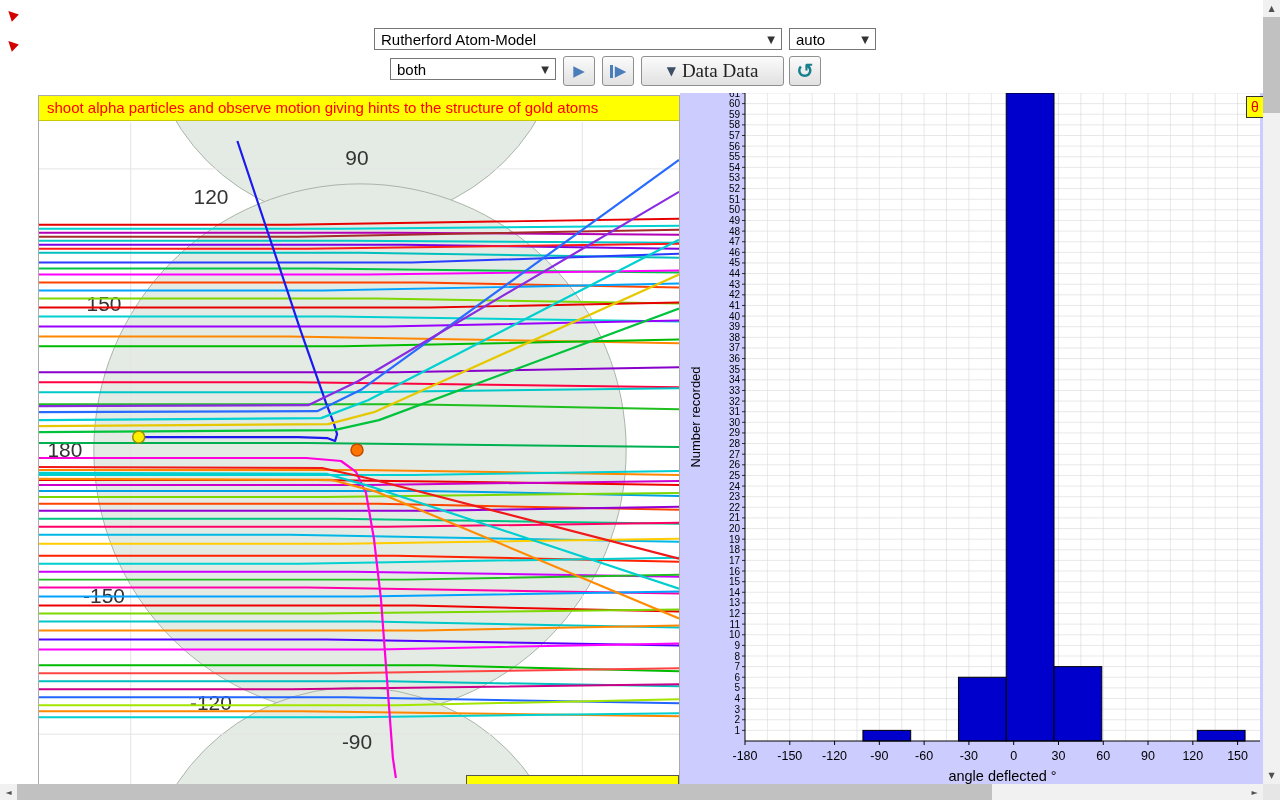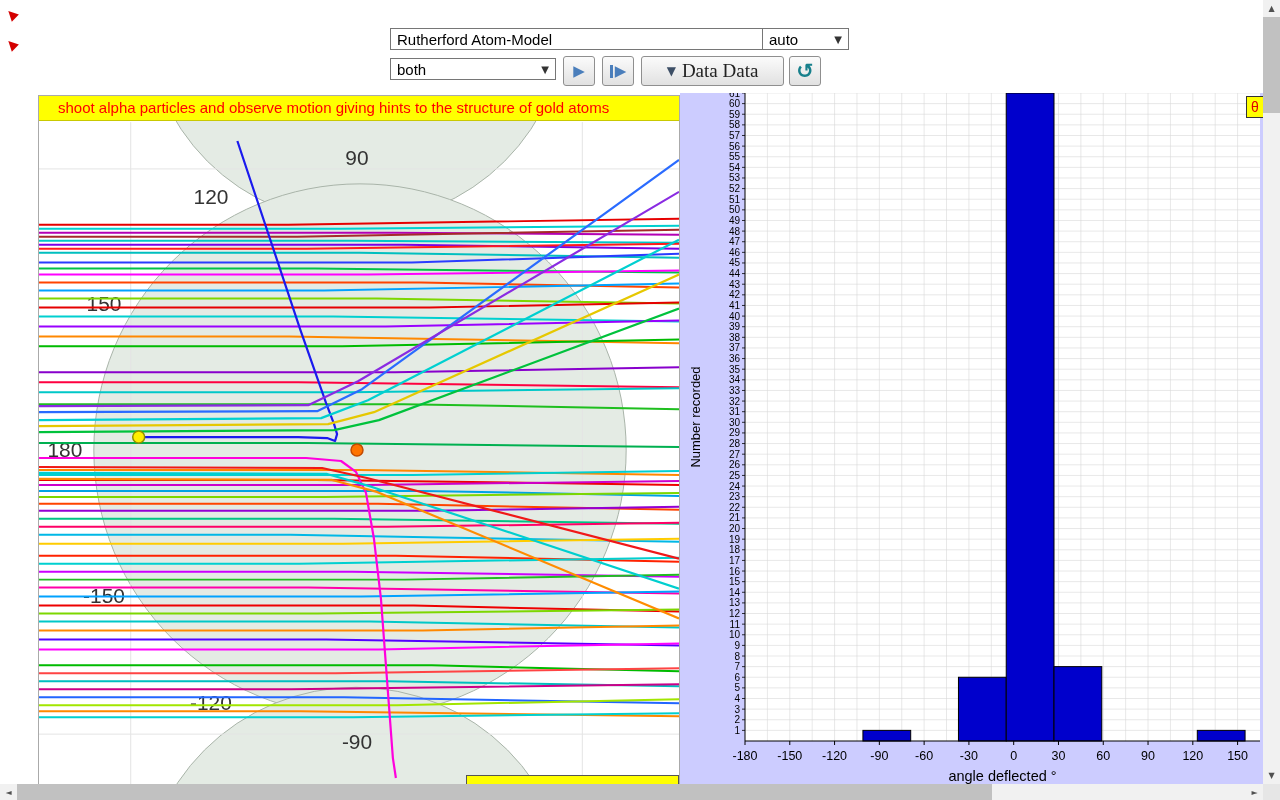--- a/index.html
+++ b/index.html
@@ -10,41 +10,41 @@
   .red-mark{position:absolute;color:#d40000;font-size:13px;
             font-family:"DejaVu Sans",sans-serif;transform:rotate(-135deg);}
   #red-mark-1{left:6px;top:8px;}
   #red-mark-2{left:6px;top:38px;}
 
   
   .select{position:absolute;height:22px;background:#fff;border:1px solid #767676;
           font-size:15px;color:#000;display:flex;align-items:center;
           justify-content:space-between;padding:0 6px;box-sizing:border-box;cursor:default;}
   .select .arrow{font-size:10px;color:#333;margin-left:8px;font-family:"DejaVu Sans",sans-serif;}
-  #model-select{left:390px;top:28px;width:408px;}
-  #auto-select{left:762px;top:28px;width:87px;}
+  #model-select{left:374px;top:28px;width:408px;}
+  #auto-select{left:789px;top:28px;width:87px;}
   #both-select{left:390px;top:58px;width:166px;gap:14px;}
 
   .btn{position:absolute;top:56px;height:30px;box-sizing:border-box;
        background:linear-gradient(#fbfbfb,#e1e1e1);border:1px solid #8f8f8f;border-radius:3px;
        display:flex;align-items:center;justify-content:center;cursor:pointer;}
   #play-button{left:563px;width:32px;}
   #step-button{left:602px;width:32px;}
   #store-button{left:641px;width:143px;font-family:"Liberation Serif",serif;font-size:19px;color:#222;}
   #undo-button{left:789px;width:32px;}
   .play-icon{color:#4a7ebb;font-size:15px;font-family:"DejaVu Sans",sans-serif;}
   .step-bar{display:inline-block;width:3px;height:13px;background:#4a7ebb;margin-right:2px;}
   .store-icon{color:#3d4f66;font-size:12px;margin-right:6px;font-family:"DejaVu Sans",sans-serif;}
   .undo-icon{color:#17808c;font-size:21px;font-weight:bold;font-family:"DejaVu Sans",sans-serif;}
 
   
   #sim-panel{position:absolute;left:38px;top:95px;width:642px;height:705px;
              box-sizing:border-box;border:1px solid #aaaaaa;overflow:hidden;background:#fff;}
   #sim-banner{height:24px;background:#ffff00;color:#ff0000;font-size:15px;line-height:24px;
-              padding-left:19px;border-bottom:1px solid #c9c900;white-space:nowrap;overflow:hidden;}
+              padding-left:8px;border-bottom:1px solid #c9c900;white-space:nowrap;overflow:hidden;}
   #sim-area{position:relative;width:100%;height:679px;background:#ffffff;}
   #sim-svg{position:absolute;left:0;top:0;}
   #bottom-strip{position:absolute;left:427px;bottom:0;width:213px;height:24px;background:#ffff00;
                 border:1px solid #555;box-sizing:border-box;z-index:5;}
 
   
   #chart-panel{position:absolute;left:680px;top:93px;width:583px;height:691px;
                background:#ccccff;overflow:hidden;}
   #theta-box{position:absolute;left:566px;top:3px;width:44px;height:22px;background:#ffff00;
              border:1px solid #333;box-sizing:border-box;color:#e00000;font-size:14px;

